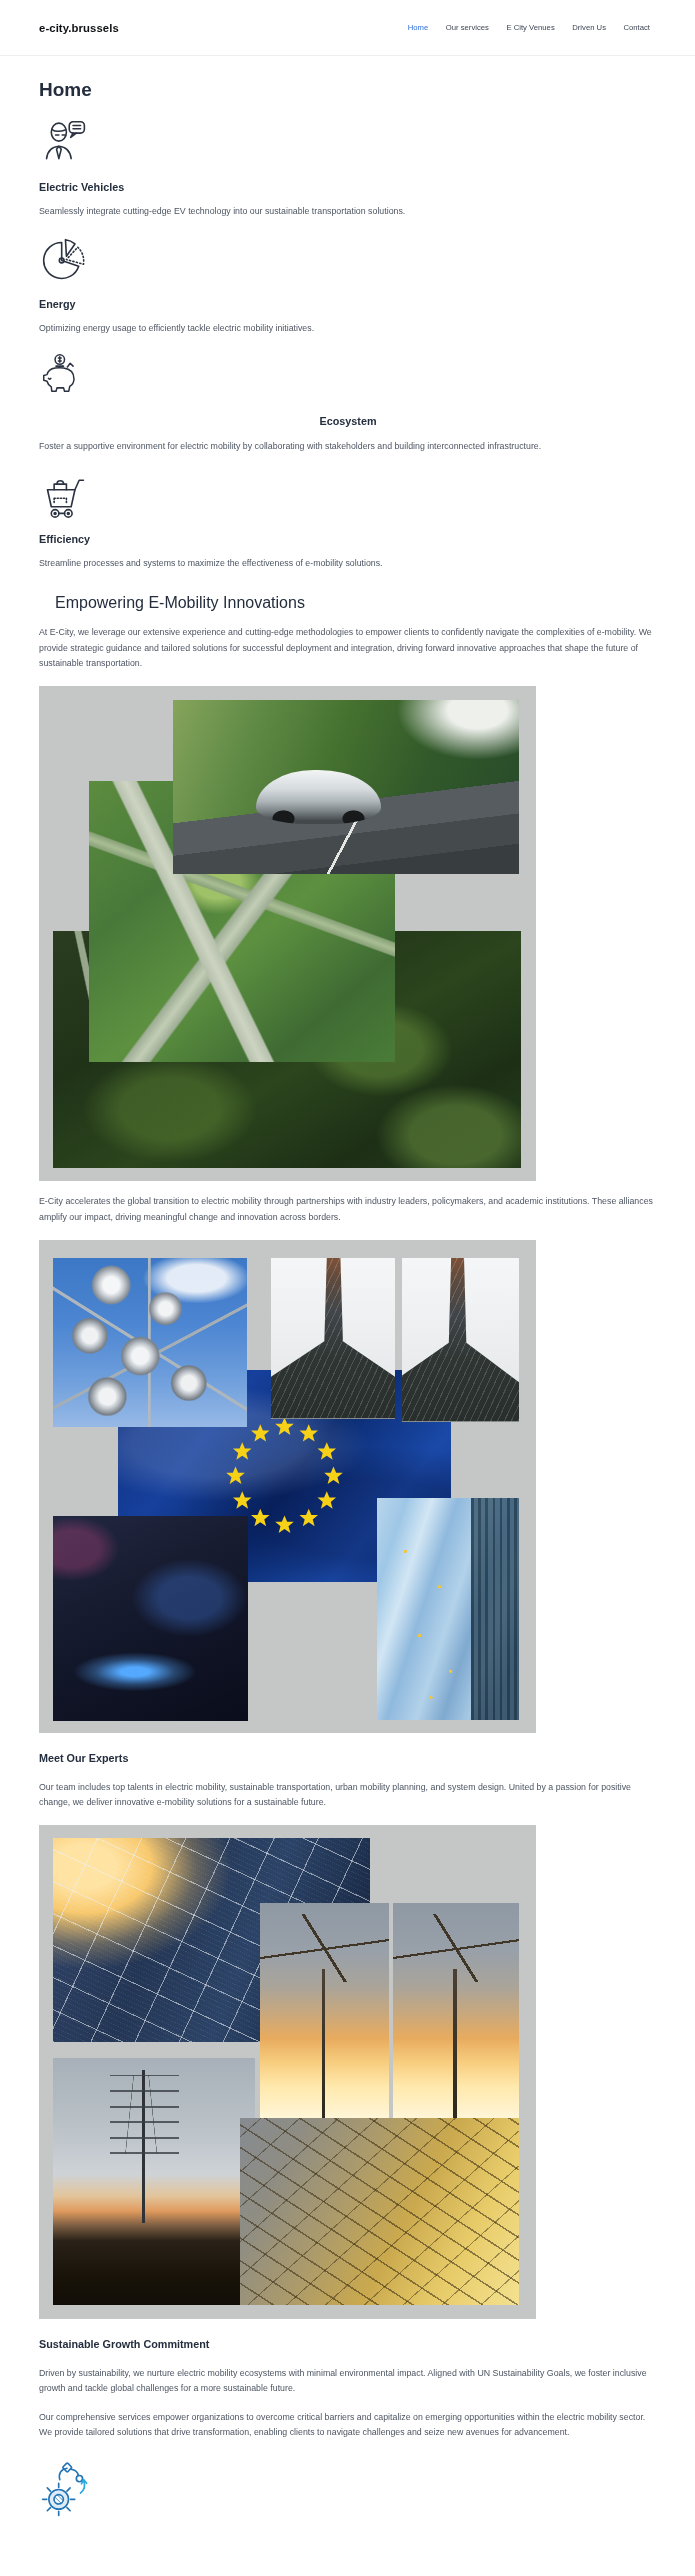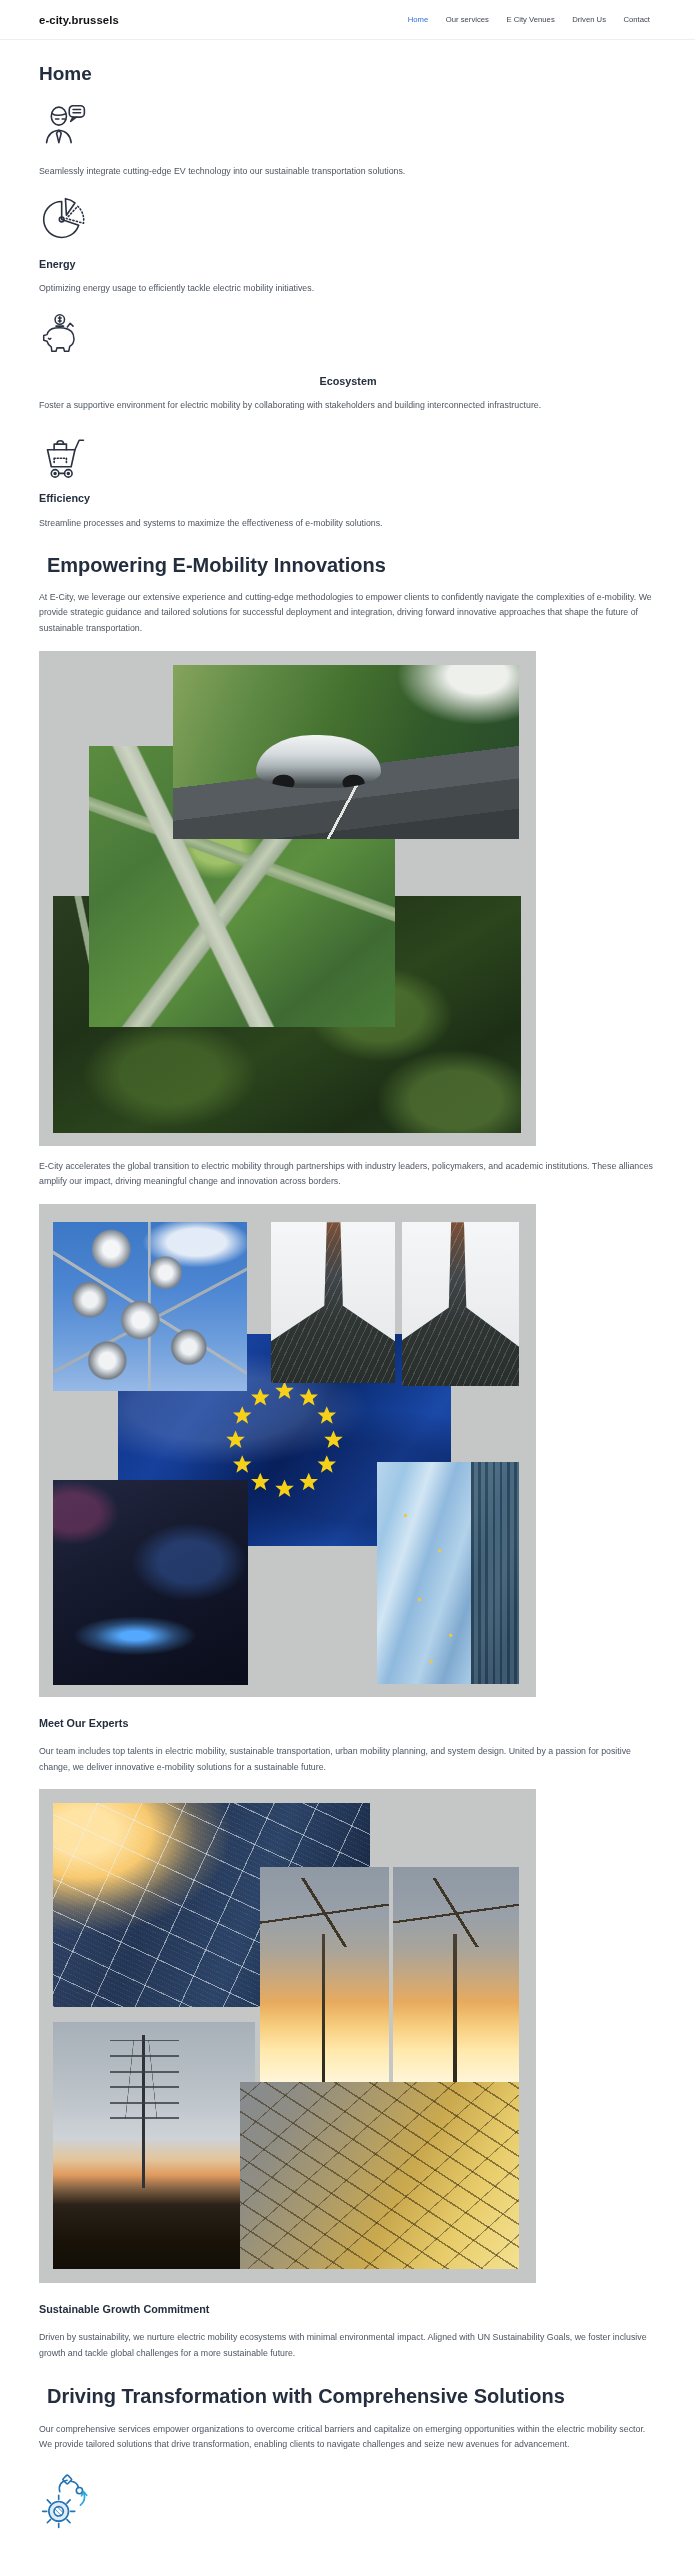--- a/index.html
+++ b/index.html
@@ -5,35 +5,35 @@
   * { box-sizing: border-box; }
   html,body { margin:0; padding:0; }
   body {
     width:696px;
     font-family:"Liberation Sans", sans-serif;
     color:#4d5562;
     background:#ffffff;
   }
   
   .site-header{
-    height:40px;
+    height:56px;
     display:flex; align-items:center; justify-content:space-between;
     padding:0 46px 0 39px;
     border-bottom:0.5px solid #efefef;
     background:#fff;
   }
   .logo{ font-size:11.3px; font-weight:800; color:#101114; letter-spacing:0.1px; cursor:pointer;}
   .main-nav{ display:flex; gap:17.5px; }
   .main-nav a{ font-size:7.7px; color:#3f4654; text-decoration:none; cursor:pointer;}
   .main-nav a.active{ color:#2e6fd9; }
 
   
   .content{ width:618px; margin:0 auto; }
   h1.page-title{ margin:23px 0 0; font-size:19px; font-weight:700; color:#242e3e; }
-  h2.big{ margin:24px 8px 0; font-size:20px; font-weight:700; color:#242e3e; }
+  h2.big{ margin:24px 16px 0; font-size:16px; font-weight:400; color:#242e3e; }
   h3.sub{ margin:17.5px 0 0; font-size:10.8px; font-weight:700; color:#242e3e; line-height:1.5; }
   p.para{ margin:13.4px 0 0; font-size:8.8px; line-height:1.75; color:#4d5562; }
   .feature{ margin-top:15.5px; }
   .f-icon{ height:52px; }
   .f-icon svg{ height:52px; width:auto; display:block; }
   .feature h3{ margin:12.4px 0 0; font-size:10.8px; font-weight:700; color:#242e3e; }
   .feature h3.centered{ text-align:center; }
   .feature p{ margin:11.3px 0 0; font-size:8.8px; line-height:1.6; color:#4d5562; }
 
   
@@ -200,20 +200,21 @@
         <path d="M27 26 q10 8 30 1"></path>
         <path d="M35 38 h7 M49 38 h7"></path>
         <path d="M16 88 q3 -24 26 -26 M68 88 q-3 -24 -26 -26"></path>
         <path d="M42 62 l-5 6 5 20 5 -20 z"></path>
         <rect x="64" y="10" width="32" height="24" rx="8"></rect>
         <path d="M72 34 l-5 9 12 -9"></path>
         <path d="M72 18 h16 M72 25 h16"></path>
       </g>
         </svg>
     </div>
+    <h3>Electric Vehicles</h3>
     <p>Seamlessly integrate cutting-edge EV technology into our sustainable transportation solutions.</p>
   </section>
 
   <section class="feature">
     <div class="f-icon">
       <svg viewBox="0 0 110 110">
           <g fill="none" stroke="#2b3342" stroke-width="3.4" stroke-linecap="round" stroke-linejoin="round">
         <path d="M48 18 a38 38 0 1 0 36 50 L48 56 Z"></path>
         <circle cx="48" cy="56" r="5"></circle>
         <path d="M56 12 a38 38 0 0 1 20 9 l-18 26 z"></path>
@@ -308,21 +309,20 @@
     <div class="ph g3-solar" title="solar-panels-in-sunlight"></div>
     <div class="ph g3-turbine ta" title="wind-turbine-at-sunset-left"></div>
     <div class="ph g3-turbine tb" title="wind-turbine-at-sunset-right"></div>
     <div class="ph g3-pylon1" title="power-lines-at-dusk"></div>
     <div class="ph g3-pylon2" title="transmission-tower-golden-hour"></div>
   </div>
 
   <h3 class="sub">Sustainable Growth Commitment</h3>
   <p class="para">Driven by sustainability, we nurture electric mobility ecosystems with minimal environmental impact. Aligned with UN Sustainability Goals, we foster inclusive growth and tackle global challenges for a more sustainable future.</p>
 
-  <h2 class="big">Driving Transformation with Comprehensive Solutions</h2>
   <p class="para">Our comprehensive services empower organizations to overcome critical barriers and capitalize on emerging opportunities within the electric mobility sector. We provide tailored solutions that drive transformation, enabling clients to navigate challenges and seize new avenues for advancement.</p>
 
   <section class="service">
     <div class="s-icon">
       <svg viewBox="0 0 110 110">
           <g fill="none" stroke="#2474b5" stroke-width="3.2" stroke-linecap="round" stroke-linejoin="round">
         <path d="M40 36 q-4 -18 14 -22"></path>
         <rect x="48" y="6" width="13" height="13" rx="2" transform="rotate(45 54.5 12.5)"></rect>
         <path d="M62 16 q12 2 14 12"></path>
         <circle cx="78" cy="34" r="6"></circle>

